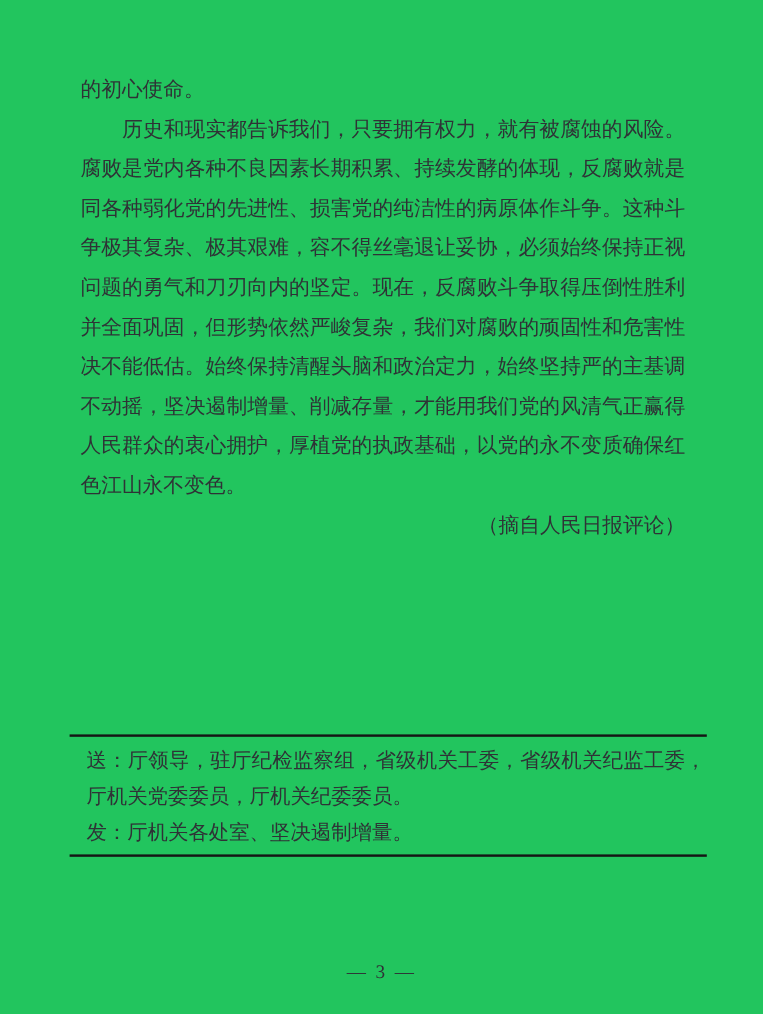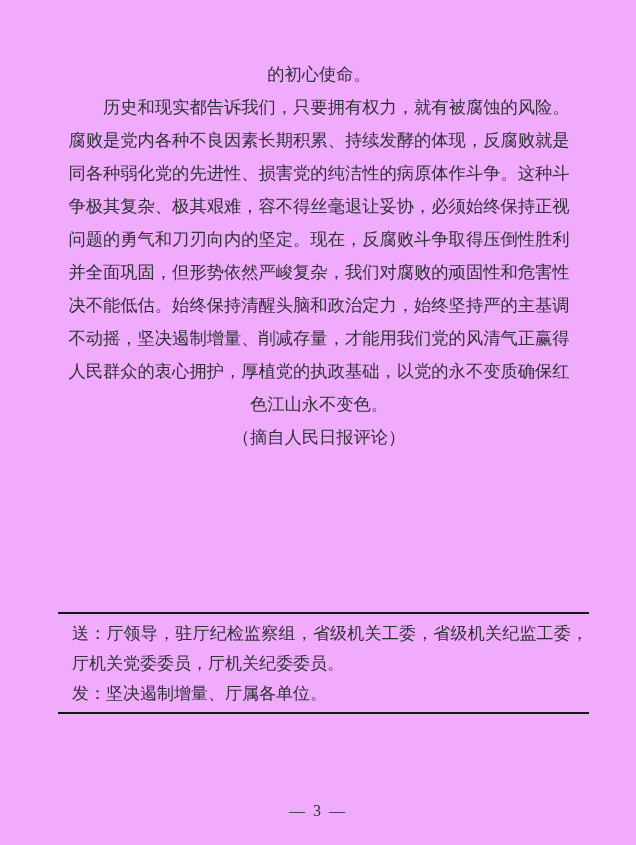--- a/index.html
+++ b/index.html
@@ -4,38 +4,37 @@
 <style>
   html, body {
     margin: 0;
     padding: 0;
     background: #ffffff;
   }
   .page {
     position: relative;
     width: 636px;
     height: 845px;
-    background: #f0abfc;
+    background: #22c55e;
     overflow: hidden;
     font-family: "Liberation Serif", "DejaVu Serif", serif;
     color: #2f3236;
   }
   .body-text {
     position: absolute;
     left: 67px;
     top: 58px;
     width: 504px;
     font-size: 17.3px;
     line-height: 33px;
     text-align: justify;
     text-justify: inter-character;
   }
   .body-text p {
     margin: 0;
-    text-align: center;
   }
   .body-text p.indent {
     text-indent: 2em;
   }
   .attribution {
     text-align: right;
   }
   .distribution {
     position: absolute;
     left: 58px;
@@ -71,18 +70,18 @@
 <div class="page">
 
   <main class="body-text">
     <p>的初心使命。</p>
     <p class="indent">历史和现实都告诉我们，只要拥有权力，就有被腐蚀的风险。腐败是党内各种不良因素长期积累、持续发酵的体现，反腐败就是同各种弱化党的先进性、损害党的纯洁性的病原体作斗争。这种斗争极其复杂、极其艰难，容不得丝毫退让妥协，必须始终保持正视问题的勇气和刀刃向内的坚定。现在，反腐败斗争取得压倒性胜利并全面巩固，但形势依然严峻复杂，我们对腐败的顽固性和危害性决不能低估。始终保持清醒头脑和政治定力，始终坚持严的主基调不动摇，坚决遏制增量、削减存量，才能用我们党的风清气正赢得人民群众的衷心拥护，厚植党的执政基础，以党的永不变质确保红色江山永不变色。</p>
     <p class="attribution">（摘自人民日报评论）</p>
   </main>
 
   <section class="distribution">
     <p>送：厅领导，驻厅纪检监察组，省级机关工委，省级机关纪监工委，厅机关党委委员，厅机关纪委委员。</p>
-    <p>发：坚决遏制增量、厅属各单位。</p>
+    <p>发：厅机关各处室、坚决遏制增量。</p>
   </section>
 
   <div class="page-number">— 3 —</div>
 
 </div>
 
 </body></html>

